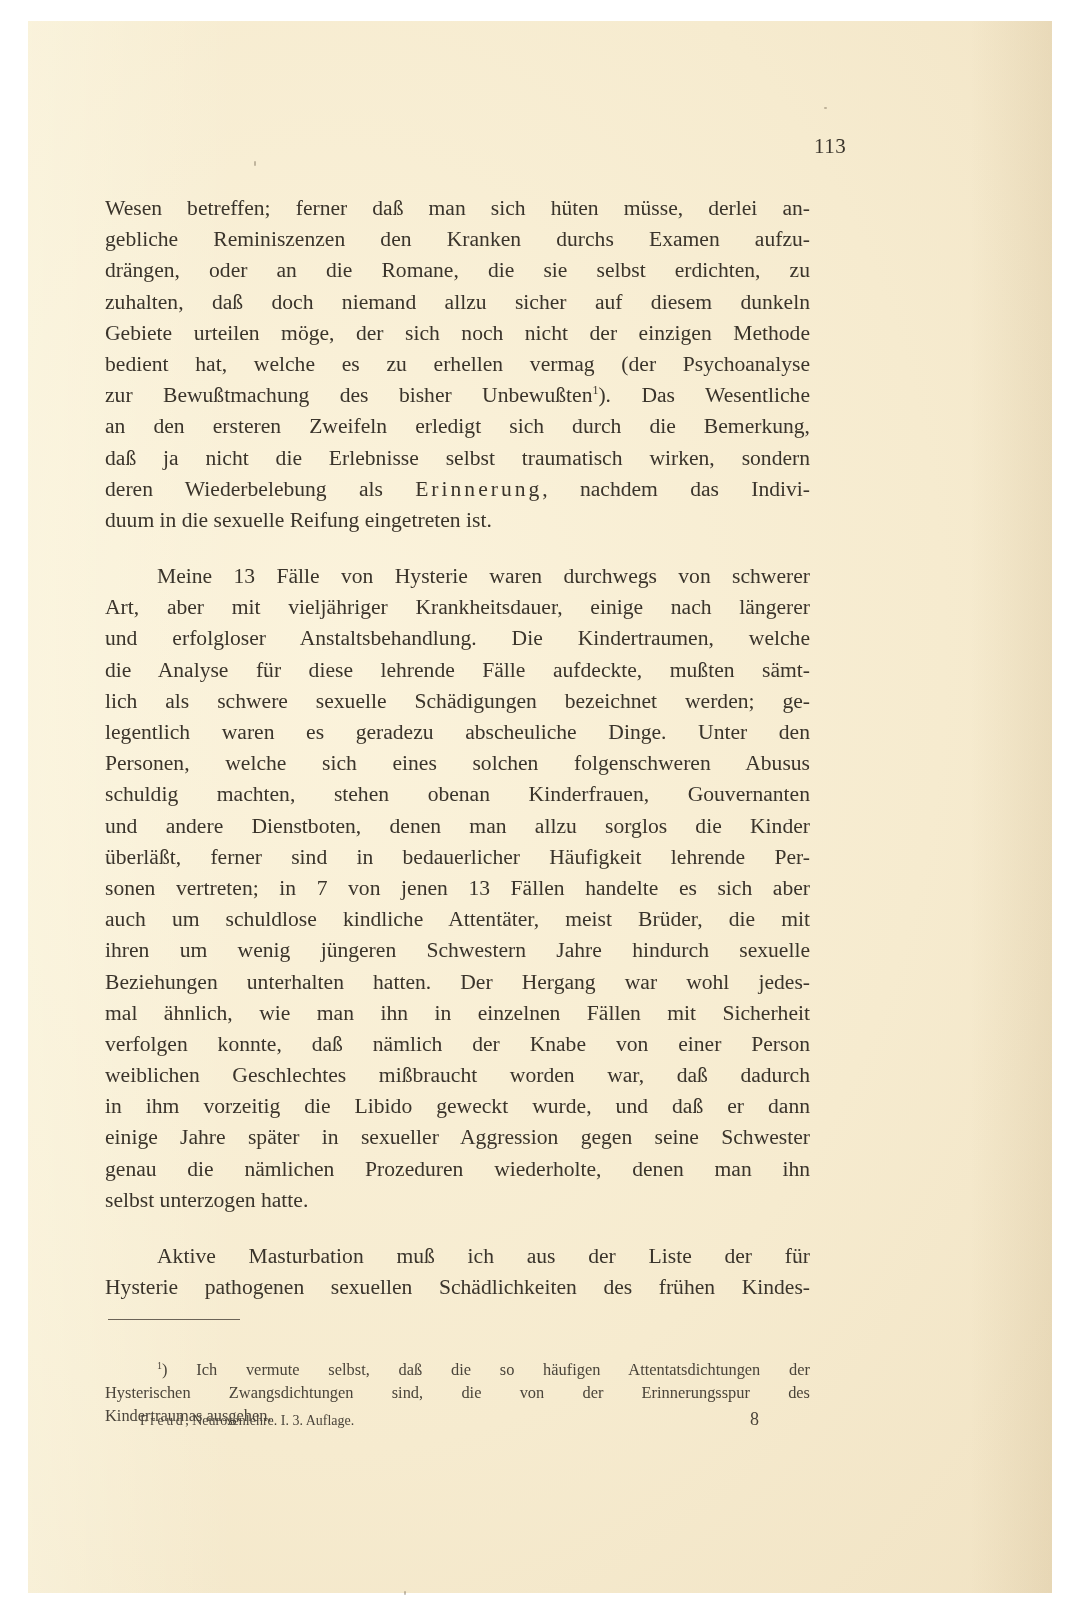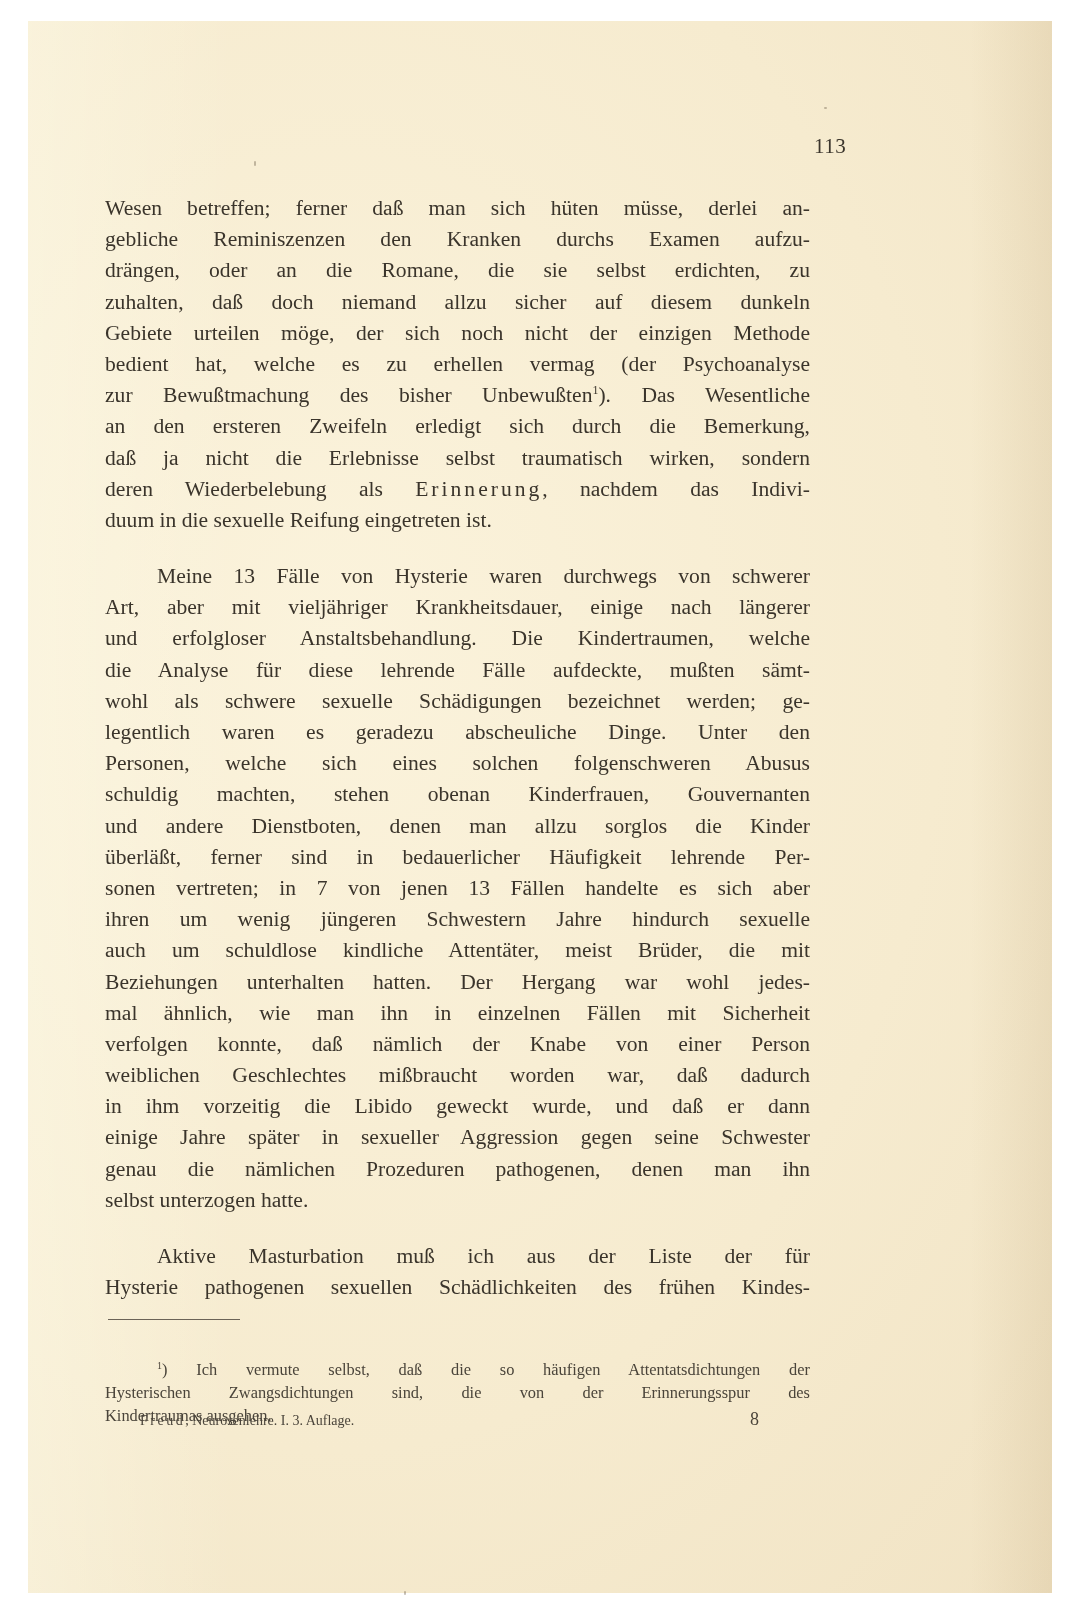--- a/index.html
+++ b/index.html
@@ -143,36 +143,36 @@
     <span class="line"><span>zur Bewußtmachung des bisher Unbewußten</span><sup>1</sup><span>). Das Wesentliche</span></span>
     <span class="line">an den ersteren Zweifeln erledigt sich durch die Bemerkung,</span>
     <span class="line">daß ja nicht die Erlebnisse selbst traumatisch wirken, sondern</span>
     <span class="line"><span>deren Wiederbelebung als </span><span class="spaced">Erinnerung</span><span>, nachdem das Indivi-</span></span>
     <span class="line last">duum in die sexuelle Reifung eingetreten ist.</span>
 
     <span class="line indent">Meine 13 Fälle von Hysterie waren durchwegs von schwerer</span>
     <span class="line">Art, aber mit vieljähriger Krankheitsdauer, einige nach längerer</span>
     <span class="line">und erfolgloser Anstaltsbehandlung. Die Kindertraumen, welche</span>
     <span class="line">die Analyse für diese lehrende Fälle aufdeckte, mußten sämt-</span>
-    <span class="line">wohl als schwere sexuelle Schädigungen bezeichnet werden; ge-</span>
+    <span class="line">lich als schwere sexuelle Schädigungen bezeichnet werden; ge-</span>
     <span class="line">legentlich waren es geradezu abscheuliche Dinge. Unter den</span>
     <span class="line">Personen, welche sich eines solchen folgenschweren Abusus</span>
     <span class="line">schuldig machten, stehen obenan Kinderfrauen, Gouvernanten</span>
     <span class="line">und andere Dienstboten, denen man allzu sorglos die Kinder</span>
     <span class="line">überläßt, ferner sind in bedauerlicher Häufigkeit lehrende Per-</span>
     <span class="line">sonen vertreten; in 7 von jenen 13 Fällen handelte es sich aber</span>
+    <span class="line">auch um schuldlose kindliche Attentäter, meist Brüder, die mit</span>
     <span class="line">ihren um wenig jüngeren Schwestern Jahre hindurch sexuelle</span>
-    <span class="line">auch um schuldlose kindliche Attentäter, meist Brüder, die mit</span>
     <span class="line">Beziehungen unterhalten hatten. Der Hergang war wohl jedes-</span>
     <span class="line">mal ähnlich, wie man ihn in einzelnen Fällen mit Sicherheit</span>
     <span class="line">verfolgen konnte, daß nämlich der Knabe von einer Person</span>
     <span class="line">weiblichen Geschlechtes mißbraucht worden war, daß dadurch</span>
     <span class="line">in ihm vorzeitig die Libido geweckt wurde, und daß er dann</span>
     <span class="line">einige Jahre später in sexueller Aggression gegen seine Schwester</span>
-    <span class="line">genau die nämlichen Prozeduren pathogenen, denen man ihn</span>
+    <span class="line">genau die nämlichen Prozeduren wiederholte, denen man ihn</span>
     <span class="line last">selbst unterzogen hatte.</span>
 
     <span class="line indent">Aktive Masturbation muß ich aus der Liste der für</span>
     <span class="line">Hysterie pathogenen sexuellen Schädlichkeiten des frühen Kindes-</span>
   </div>
 
   <div class="footnote-rule" style="left:80px;"></div>
 
   <div class="footnote" style="left:77px;">
     <span class="line indent"><sup>1</sup><span>) Ich vermute selbst, daß die so häufigen Attentatsdichtungen der</span></span>

